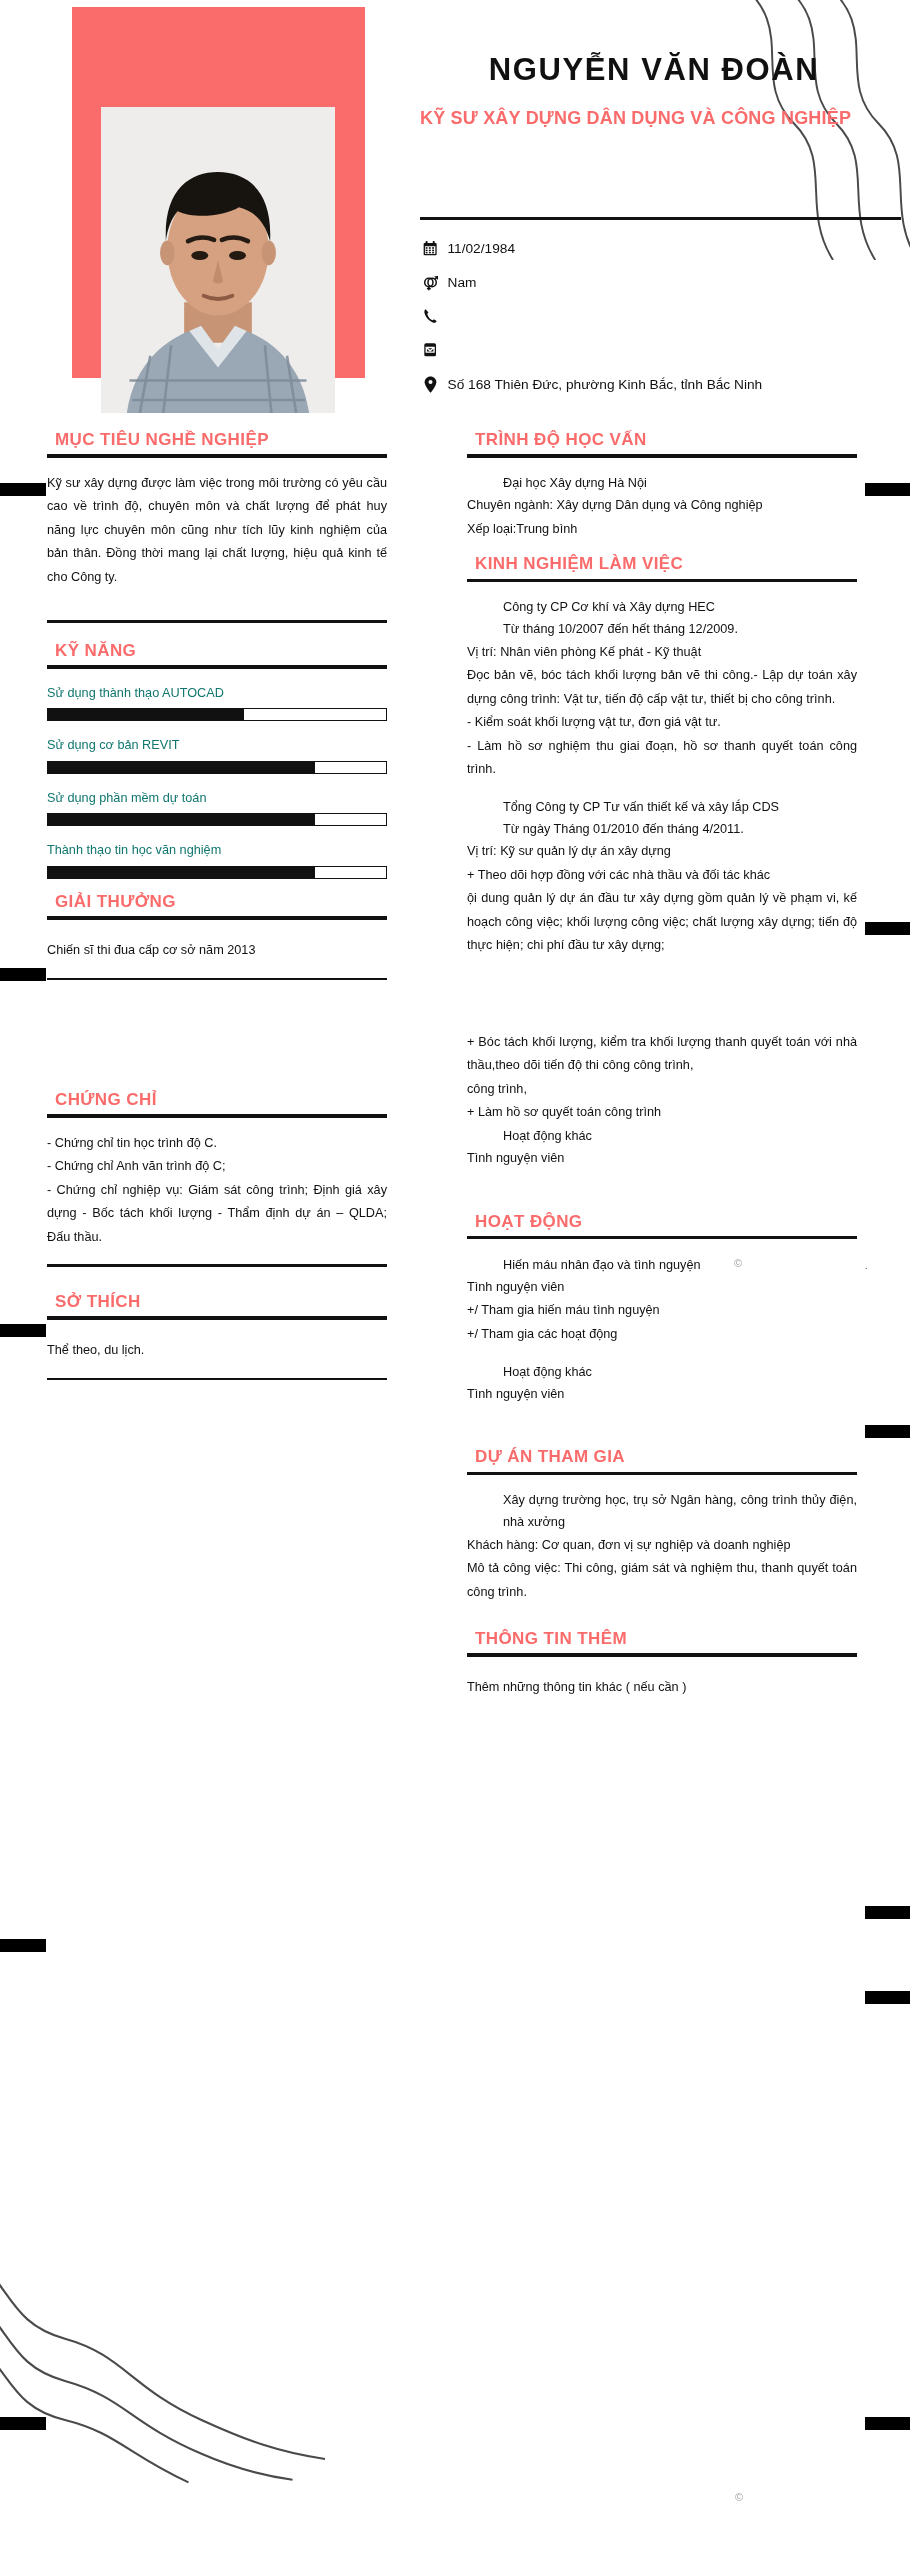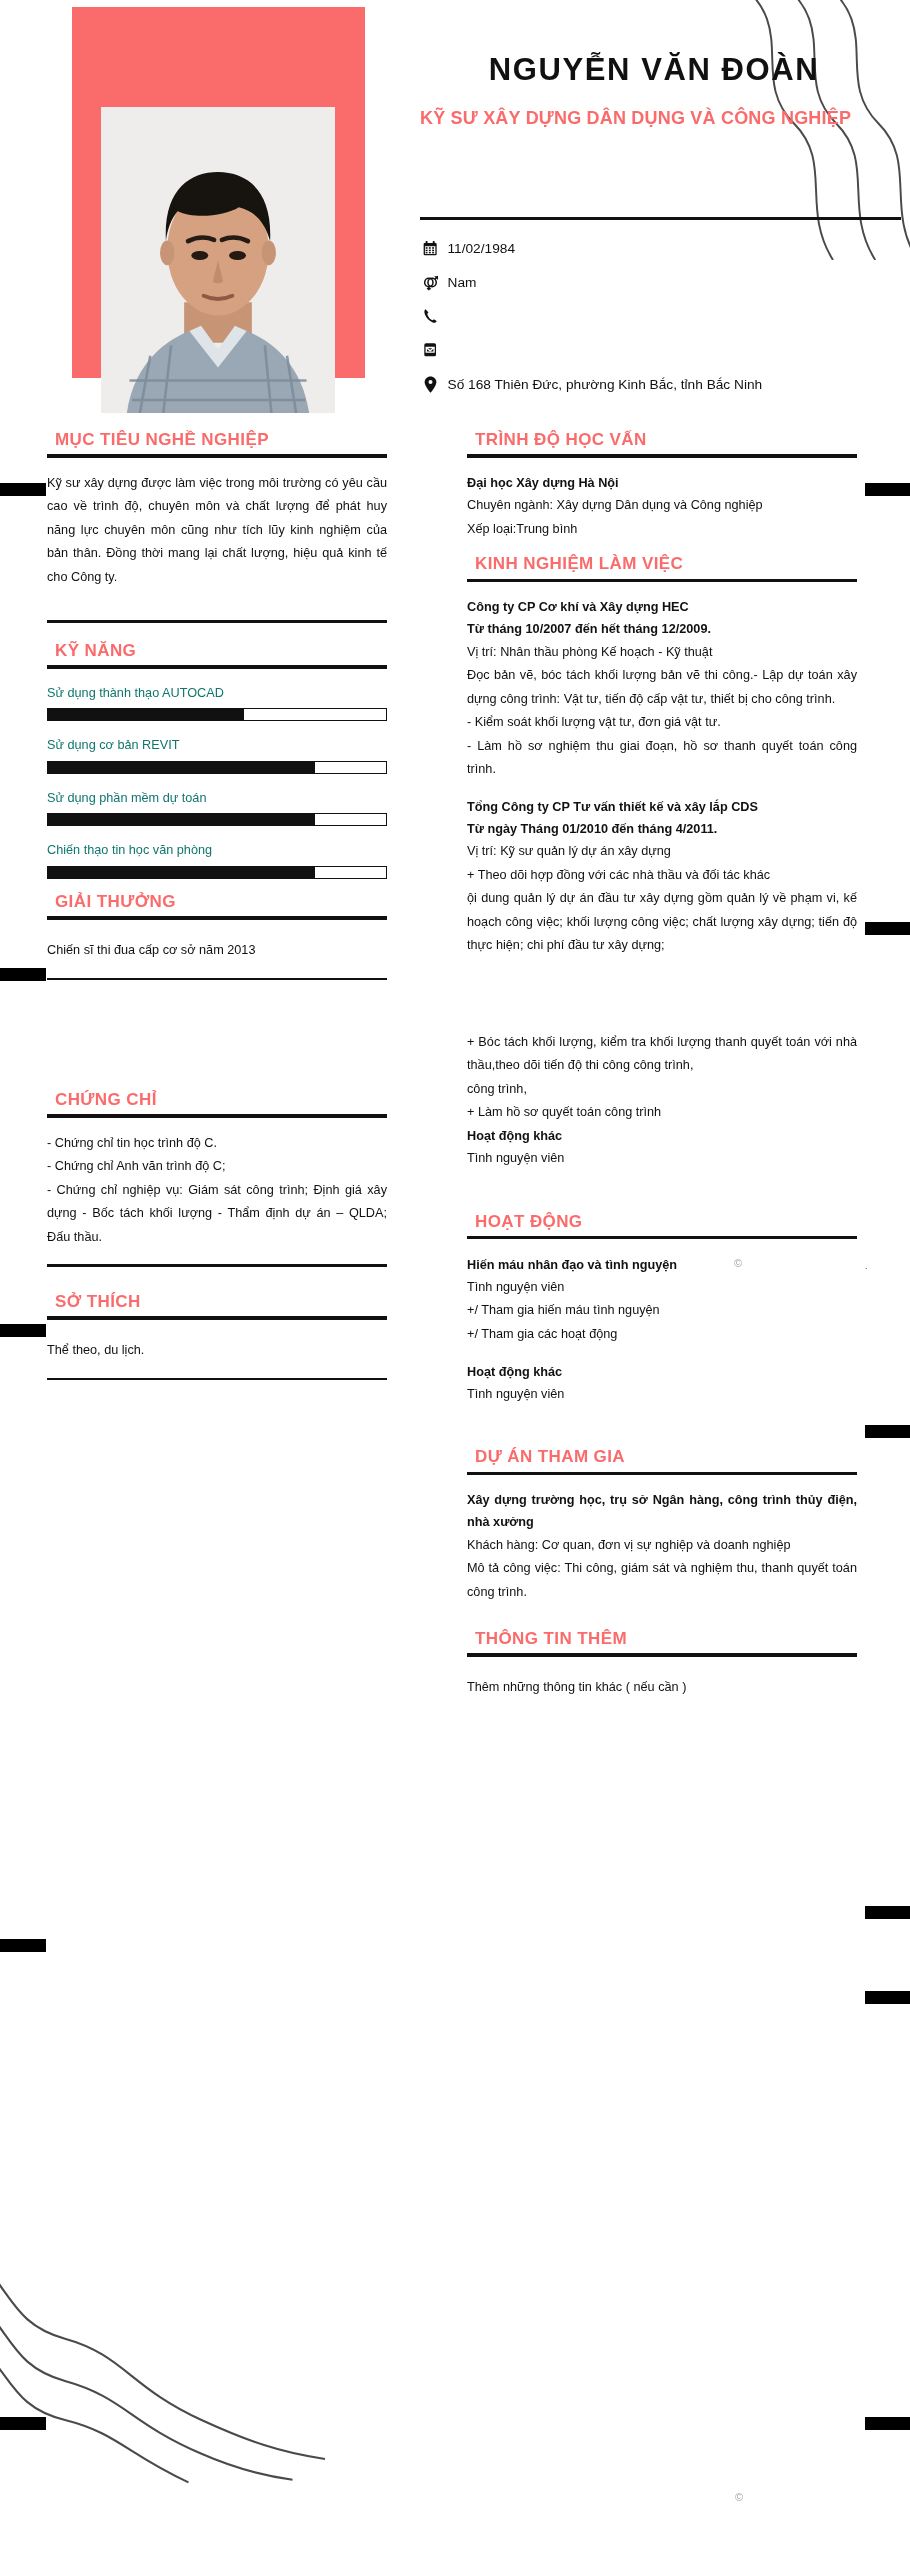--- a/index.html
+++ b/index.html
@@ -156,21 +156,22 @@
   .sec-rule.thin { height: 2.6px; }
 
   .body-text {
     font-size: 12.7px;
     line-height: 1.85;
     color: #111;
     text-align: justify;
   }
   .body-text.left { text-align: left; }
   .body-text b, .lead {
-    font-weight: bold;
+    font-weight: normal;
+    margin-left: 36px;
   }
   .lead {
     font-size: 12.7px;
     line-height: 1.75;
     color: #111;
   }
 
   .gap-16 { height: 10.4px; }
   .gap-22 { height: 14.3px; }
   .gap-30 { height: 19.5px; }
@@ -394,21 +395,21 @@
     </div>
 
     <div class="skill">
       <div class="skill-label">Sử dụng phần mềm dự toán</div>
       <div class="bar">
         <div class="bar-fill" style="width: 79%;"></div>
       </div>
     </div>
 
     <div class="skill">
-      <div class="skill-label">Chiến thạo tin học văn phòng</div>
+      <div class="skill-label">Thành thạo tin học văn nghiệm</div>
       <div class="bar">
         <div class="bar-fill" style="width: 79%;"></div>
       </div>
     </div>
   </div>
 
   <div class="gap-22"></div>
 
   <div>
     <div class="sec-title">GIẢI THƯỞNG</div>
@@ -459,21 +460,21 @@
   <div class="gap-22"></div>
 
   <div>
     <div class="sec-title">KINH NGHIỆM LÀM VIỆC</div>
     <div class="sec-rule"></div>
     <div class="gap-22"></div>
 
     <div>
       <div class="lead">Công ty CP Cơ khí và Xây dựng HEC</div>
       <div class="lead">Từ tháng 10/2007 đến hết tháng 12/2009.</div>
-      <div class="body-text left">Vị trí: Nhân thầu phòng Kế hoạch  - Kỹ thuật</div>
+      <div class="body-text left">Vị trí: Nhân viên phòng Kế phát  - Kỹ thuật</div>
       <div class="body-text"> Đọc bản vẽ, bóc tách khối lượng bản vẽ thi công.- Lập dự toán xây dựng công trình: Vật tư, tiến độ cấp vật tư, thiết bị cho công trình.</div>
       <div class="body-text left">- Kiểm soát khối lượng vật tư, đơn giá vật tư.</div>
       <div class="body-text">- Làm hồ sơ nghiệm thu giai đoạn, hồ sơ thanh quyết toán công trình.</div>
     </div>
 
     <div class="gap-22"></div>
 
     <div>
       <div class="lead">Tổng Công ty CP Tư vấn thiết kế và xây lắp CDS</div>
       <div class="lead">Từ ngày Tháng 01/2010 đến tháng 4/2011.</div>

